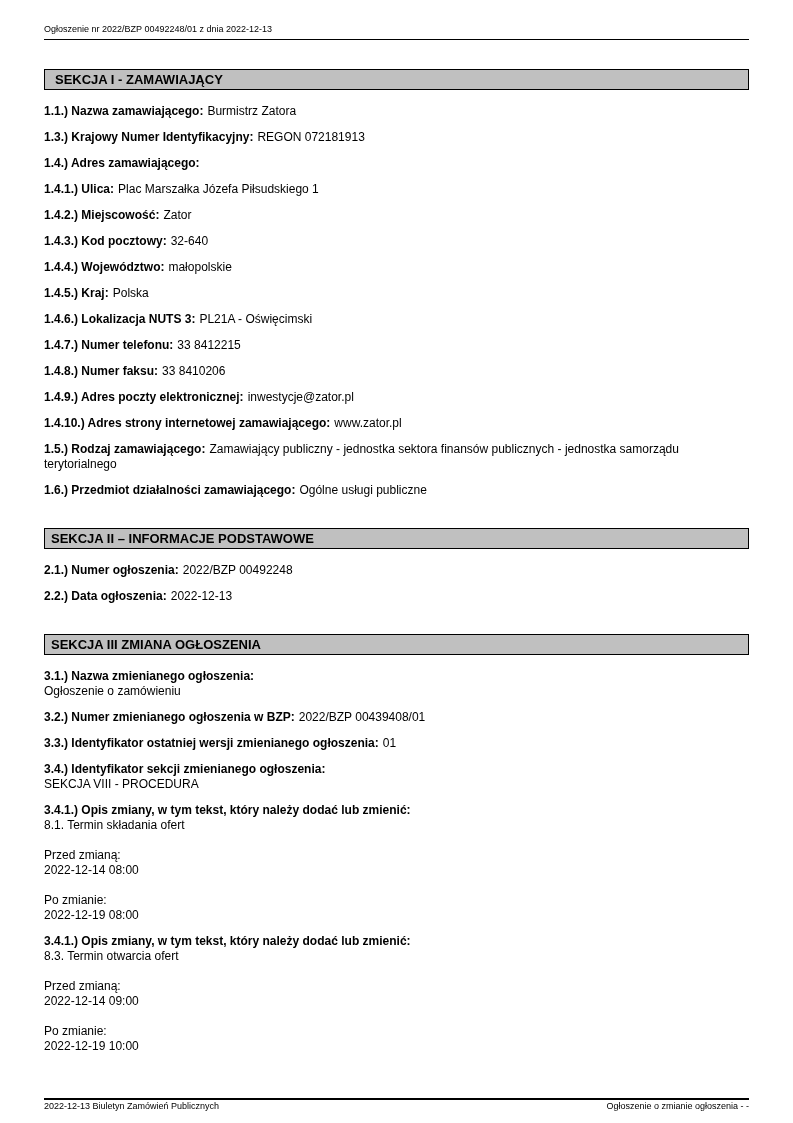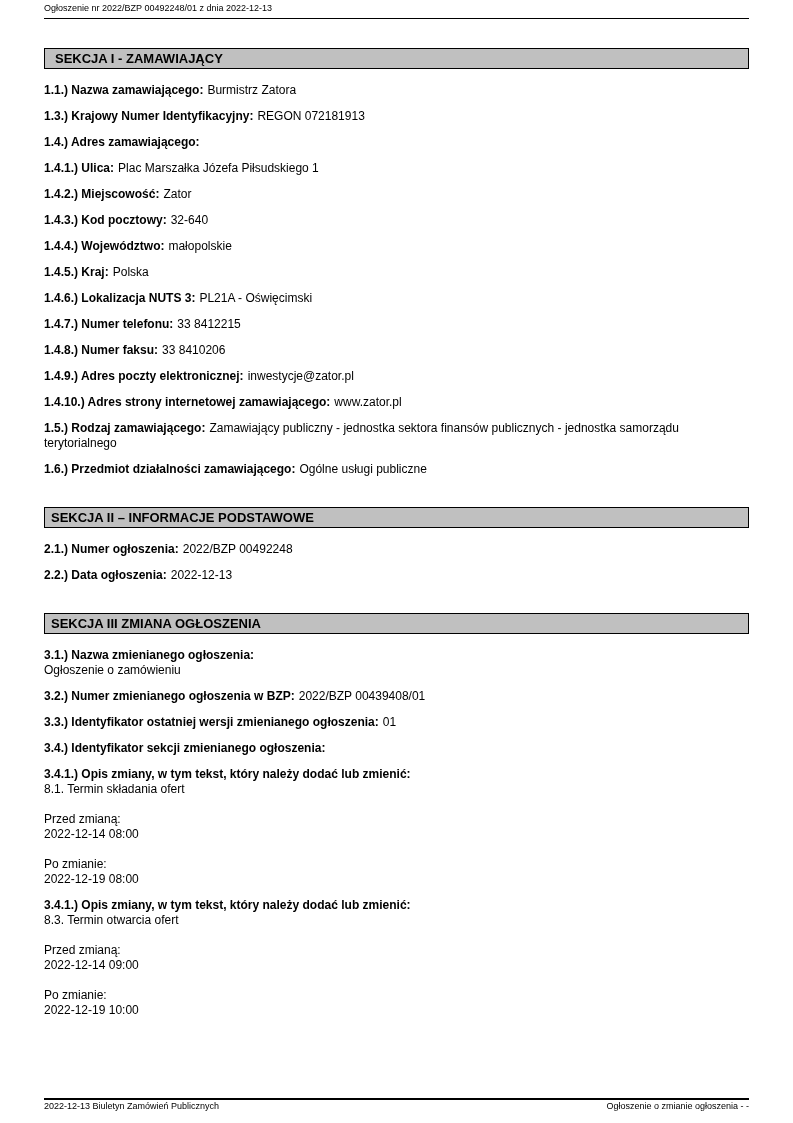--- a/index.html
+++ b/index.html
@@ -16,21 +16,21 @@
     overflow: hidden;
     box-sizing: border-box;
   }
   .content {
     position: absolute;
     left: 44px;
     right: 44px;
     top: 0;
   }
   .doc-header {
-    padding-top: 3px;
+    padding-top: 24px;
     padding-bottom: 4px;
     border-bottom: 1px solid #000000;
     font-size: 9px;
     line-height: 11px;
   }
   .title-block {
     margin-top: 31px;
     text-align: center;
     font-weight: bold;
     font-size: 13px;
@@ -100,20 +100,21 @@
     <div class="section-heading">SEKCJA III ZMIANA OGŁOSZENIA</div>
 
     <div class="field-row">
       <div class="field-label">3.1.) Nazwa zmienianego ogłoszenia:</div>
       <div class="field-block-value">Ogłoszenie o zamówieniu</div>
     </div>
     <p class="field-row"><span class="field-label">3.2.) Numer zmienianego ogłoszenia w BZP:</span><span class="field-value">2022/BZP 00439408/01</span></p>
     <p class="field-row"><span class="field-label">3.3.) Identyfikator ostatniej wersji zmienianego ogłoszenia:</span><span class="field-value">01</span></p>
     <div class="field-row">
       <div class="field-label">3.4.) Identyfikator sekcji zmienianego ogłoszenia:</div>
+      <div class="field-block-value">SEKCJA VIII - PROCEDURA</div>
     </div>
     <div class="field-row">
       <div class="field-label">3.4.1.) Opis zmiany, w tym tekst, który należy dodać lub zmienić:</div>
       <div class="field-block-value">8.1. Termin składania ofert
 
 Przed zmianą:
 2022-12-14 08:00
 
 Po zmianie:
 2022-12-19 08:00</div>

